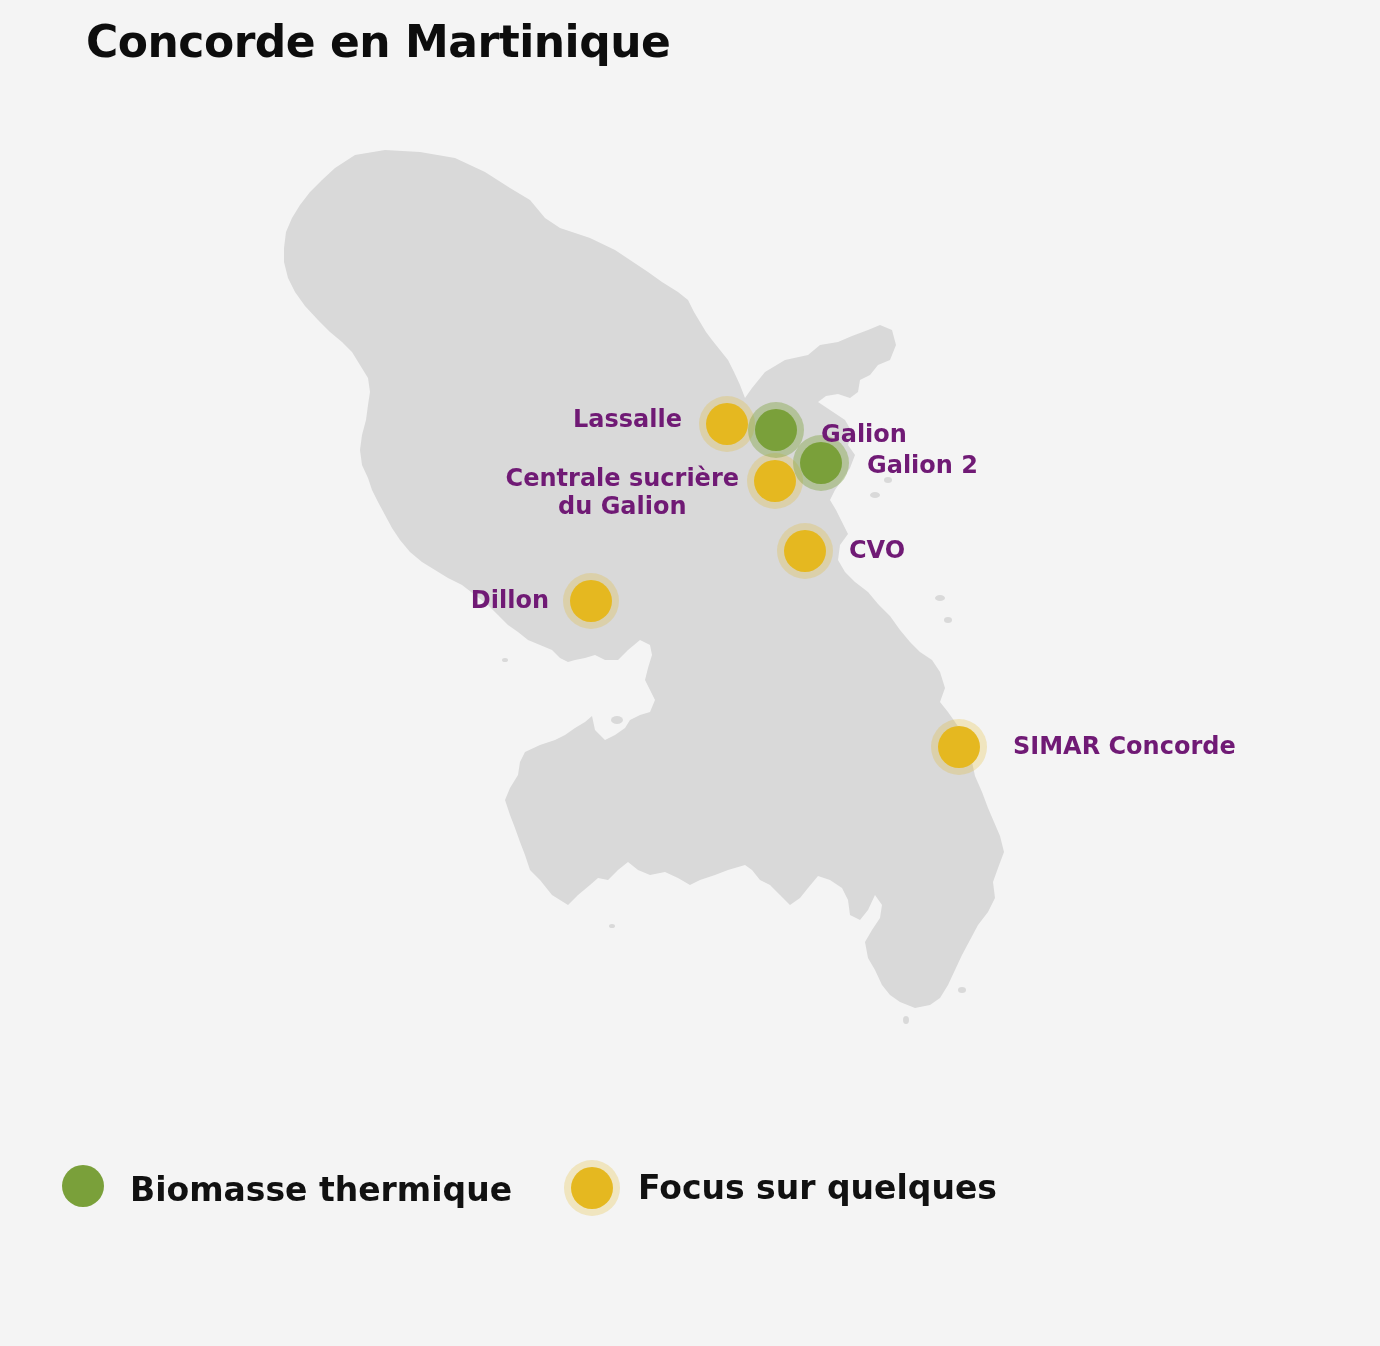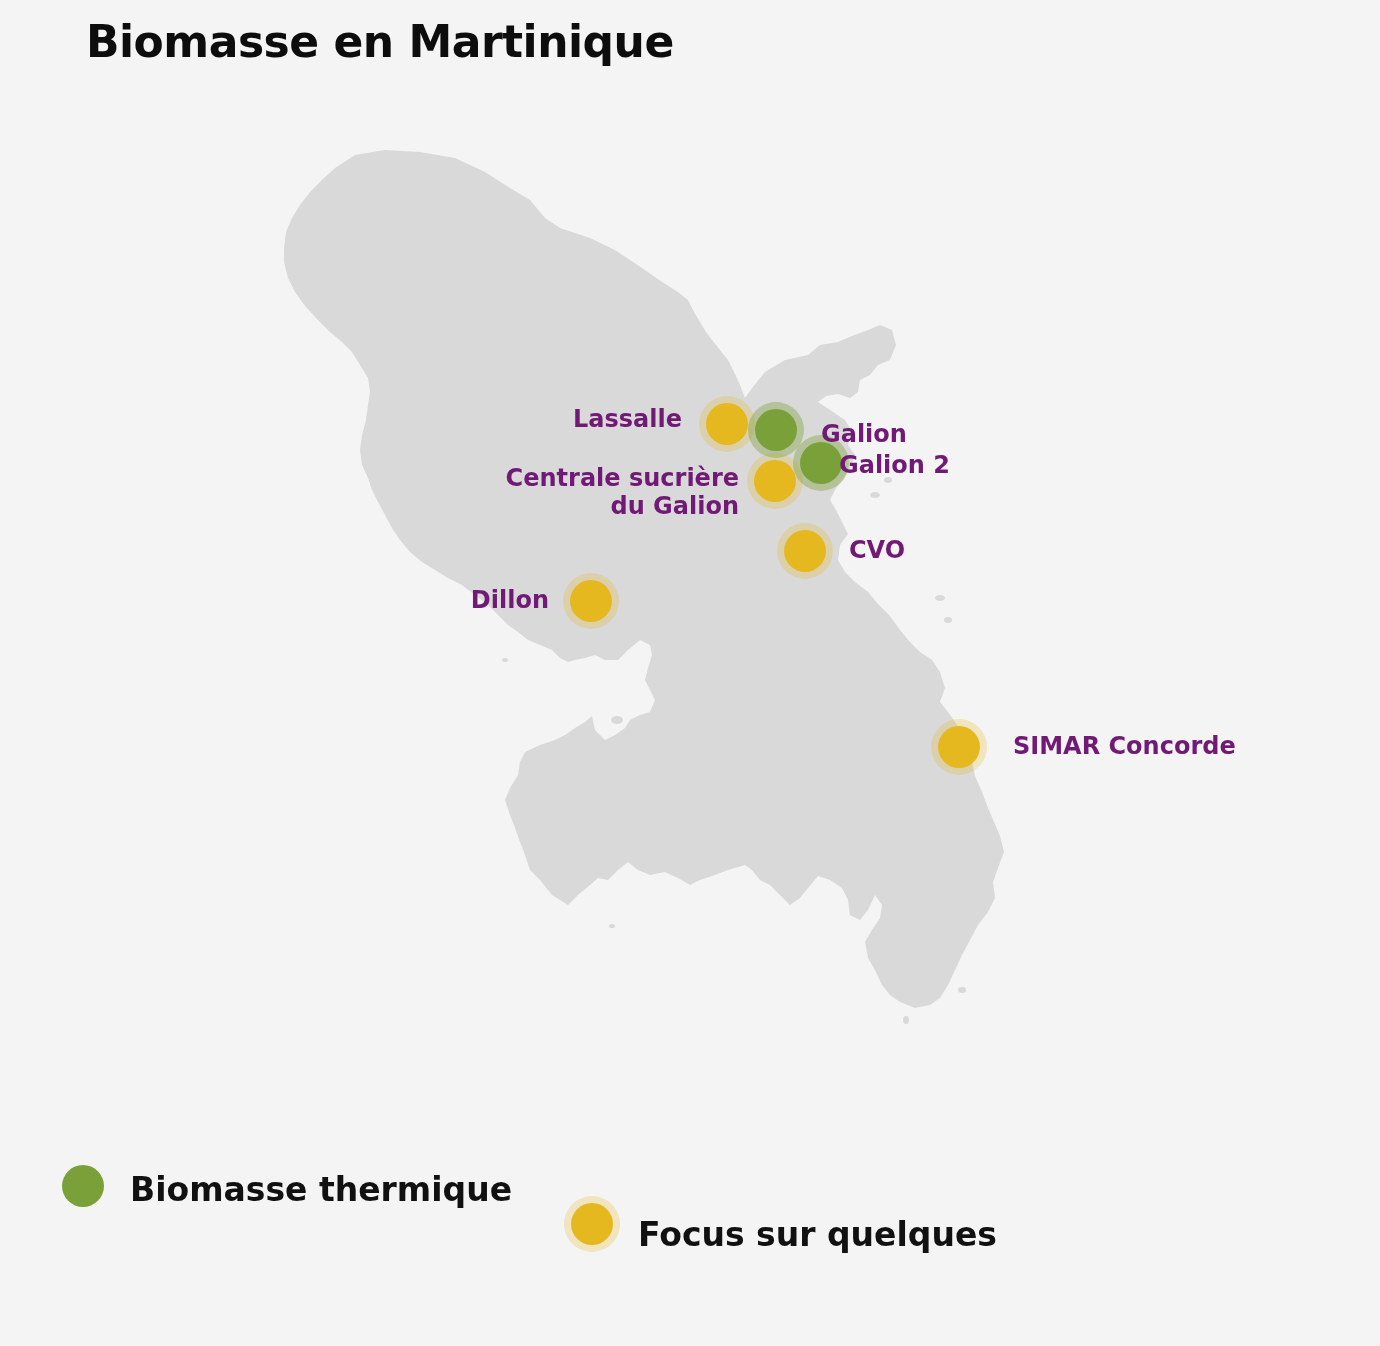--- a/index.html
+++ b/index.html
@@ -32,21 +32,21 @@
   .legend-dot {
     position: relative; border-radius: 50%;
   }
   .legend-label {
     font-size: 33px; font-weight: bold; line-height: 34px; color: #111;
   }
 </style>
 </head>
 <body>
 
-<h1 class="title">Biomasse en Martinique</h1>
+<h1 class="title">Concorde en Martinique</h1>
 
 <svg class="map-svg" width="1380" height="1346" viewBox="0 0 1380 1346">
   <g fill="#d9d9d9">
 
     <path d="M355 155 L385 150 L420 152 L455 158 L485 172 L510 188 L530 200 L545 218 L560 228 L590 238 L615 250 L633 262 L648 272 L662 282 L678 292 L688 300 L694 312 L700 322 L706 332 L712 340 L720 350 L728 360 L734 372 L740 385 L745 398 L752 388 L765 372 L785 360 L808 355 L820 345 L838 342 L852 336 L868 330 L880 325 L892 330 L896 345 L890 360 L878 365 L870 375 L860 380 L858 392 L850 398 L838 394 L826 396 L818 402 L830 410 L845 420 L852 432 L848 445 L855 455 L850 468 L842 480 L835 490 L830 500 L836 510 L842 522 L848 534 L840 545 L838 560 L845 572 L855 582 L868 592 L878 604 L890 616 L900 630 L910 642 L920 652 L932 660 L940 672 L945 688 L940 702 L948 712 L955 722 L962 732 L968 748 L972 762 L975 776 L982 792 L988 808 L994 822 L1000 836 L1004 852 L998 868 L993 882 L995 898 L988 912 L978 925 L970 940 L962 955 L955 970 L948 985 L940 998 L930 1005 L915 1008 L900 1002 L890 995 L882 985 L875 970 L868 958 L865 942 L872 930 L880 918 L882 905 L875 895 L868 910 L860 920 L850 915 L848 900 L842 888 L830 880 L818 876 L808 888 L800 898 L790 905 L780 895 L770 885 L760 880 L752 870 L745 865 L728 870 L715 875 L700 880 L690 885 L678 878 L665 872 L650 875 L638 870 L628 862 L618 870 L608 880 L598 878 L590 885 L578 895 L568 905 L560 900 L552 895 L540 880 L530 870 L525 855 L520 842 L515 828 L510 815 L505 800 L510 788 L518 775 L520 762 L525 752 L540 745 L555 740 L565 735 L575 728 L585 722 L592 716 L595 730 L605 740 L615 735 L625 728 L630 720 L640 715 L650 712 L655 700 L650 690 L645 680 L648 668 L652 655 L650 645 L640 640 L628 650 L618 660 L605 660 L595 655 L585 658 L575 660 L568 662 L560 658 L552 650 L540 645 L528 640 L518 632 L508 625 L498 615 L488 605 L475 595 L462 585 L448 578 L435 570 L422 562 L410 552 L400 540 L392 528 L385 515 L378 502 L372 490 L368 478 L362 465 L360 450 L362 435 L366 420 L368 405 L370 392 L368 378 L360 365 L352 352 L342 342 L330 332 L318 320 L305 306 L295 292 L288 278 L284 262 L284 248 L286 232 L292 218 L300 205 L310 192 L322 180 L335 168 Z"></path>
 
     <ellipse cx="940" cy="598" rx="5" ry="3"></ellipse>
     <ellipse cx="948" cy="620" rx="4" ry="3"></ellipse>
     <ellipse cx="962" cy="990" rx="4" ry="3"></ellipse>
     <ellipse cx="906" cy="1020" rx="3" ry="4"></ellipse>
@@ -75,34 +75,34 @@
 </div>
 <div class="marker" style="left:563px;top:573px;width:56px;height:56px;background:rgba(229,184,32,0.25);">
   <div class="core" style="left:7px;top:7px;width:42px;height:42px;background:#e5b820;"></div>
 </div>
 <div class="marker" style="left:931px;top:719px;width:56px;height:56px;background:rgba(229,184,32,0.25);">
   <div class="core" style="left:7px;top:7px;width:42px;height:42px;background:#e5b820;"></div>
 </div>
 
 <div class="label right" style="right:698px;top:405px;">Lassalle</div>
 <div class="label" style="left:821px;top:420px;">Galion</div>
-<div class="label" style="left:839px;top:451px;">Galion 2</div>
-<div class="label right" style="right:641px;top:464px;">
+<div class="label" style="left:867px;top:451px;">Galion 2</div>
+<div class="label right" style="right:641px;top:464px;text-align:center;">
   <div>Centrale sucrière</div>
   <div>du Galion</div>
 </div>
 <div class="label" style="left:849px;top:536px;">CVO</div>
 <div class="label right" style="right:831px;top:586px;">Dillon</div>
 <div class="label" style="left:1013px;top:732px;">SIMAR Concorde</div>
 
 <div class="legend-item" style="left:62px;top:1165px;align-items:flex-end;">
   <div class="legend-dot" style="width:42px;height:42px;background:#7aa03a;"></div>
   <div class="legend-label" style="margin-left:26px;">Biomasse thermique</div>
 </div>
 
-<div class="legend-item" style="left:564px;top:1196px;align-items:flex-end;">
+<div class="legend-item" style="left:564px;top:1160px;">
   <div class="legend-dot" style="width:56px;height:56px;background:rgba(229,184,32,0.25);">
     <div style="position:absolute;left:7px;top:7px;width:42px;height:42px;border-radius:50%;background:#e5b820;"></div>
   </div>
   <div class="legend-label" style="margin-left:18px;">
     <div>Focus sur quelques</div>
   </div>
 </div>
 
 </body></html>

